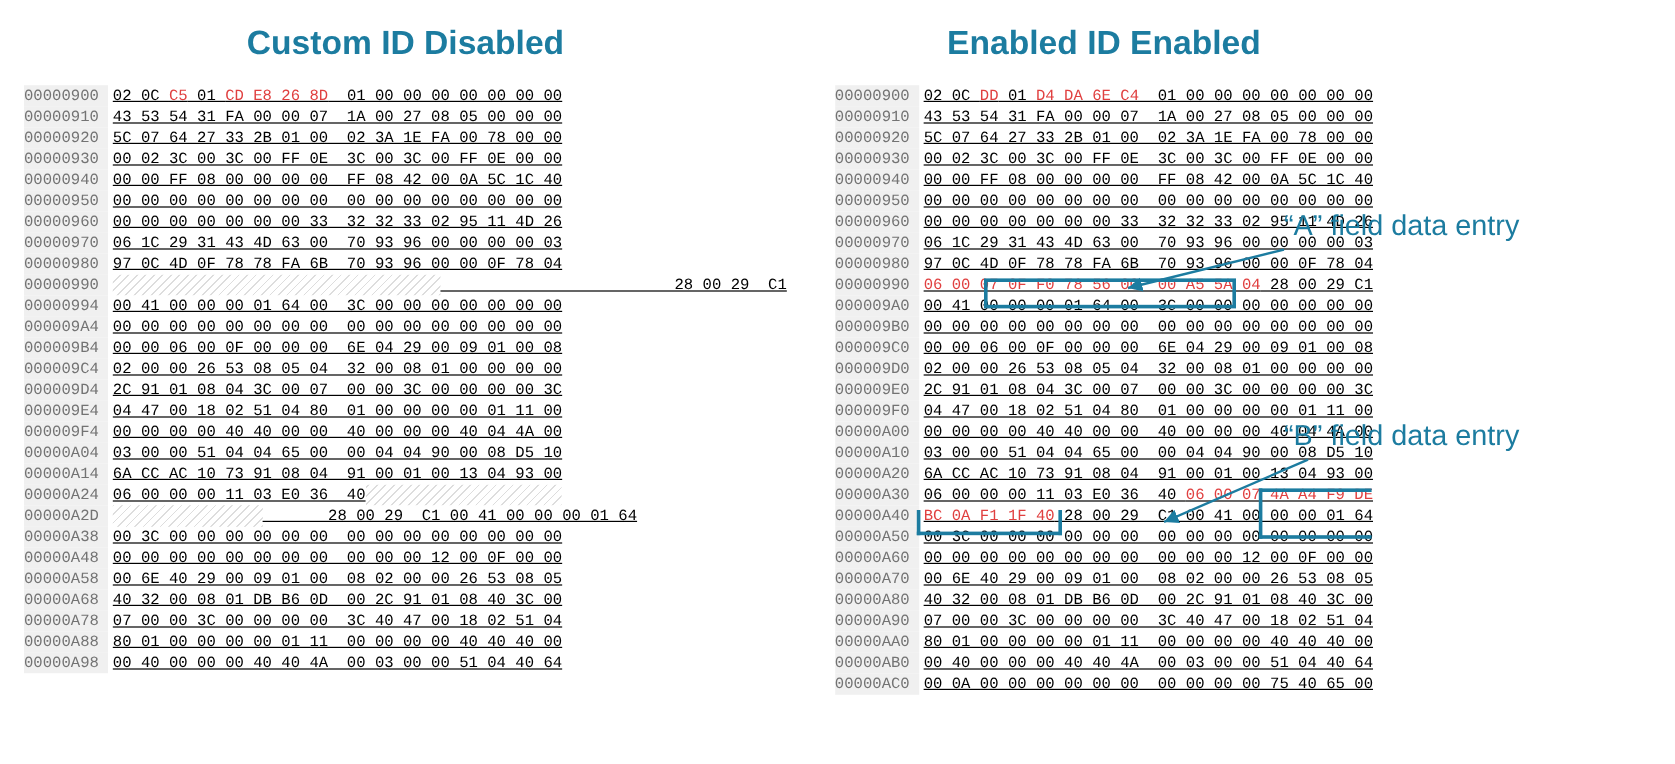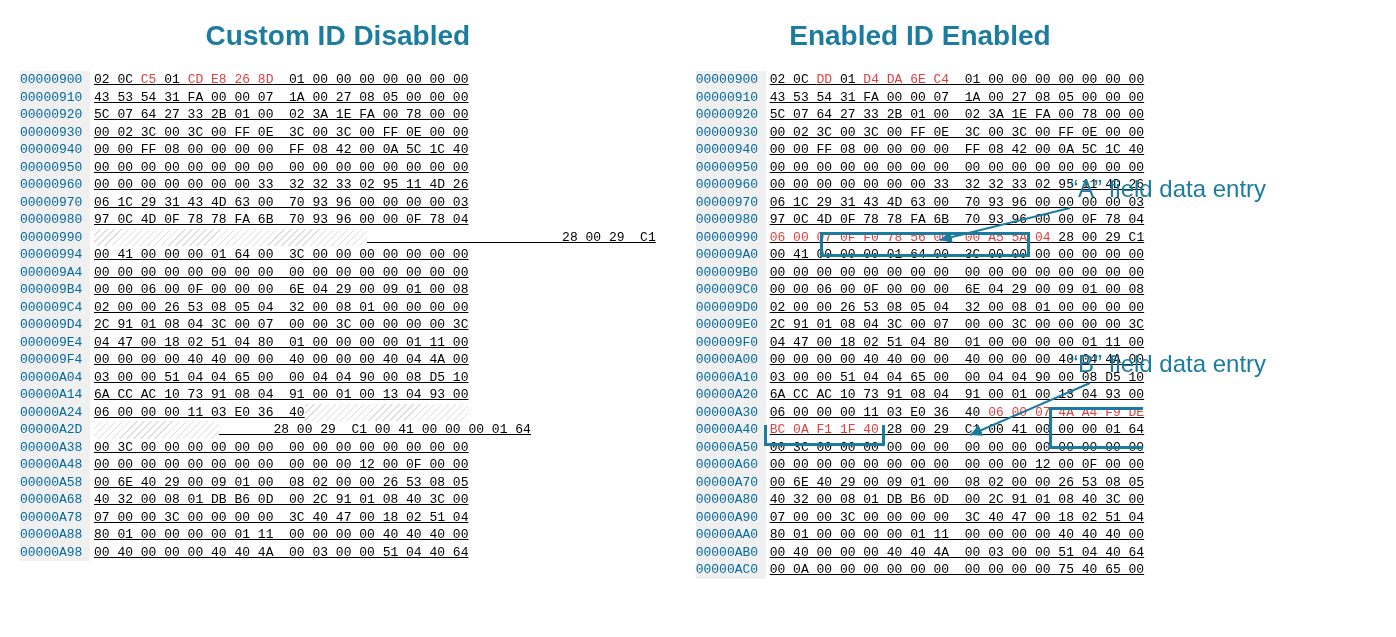--- a/index.html
+++ b/index.html
@@ -33,21 +33,21 @@
     white-space: pre;
     background: #fff;
   }
   .hex-row {
     display: flex;
   }
   .offset {
     display: inline-block;
     width: 68px;
     background: #f0f0f0;
-    color: #0369a1;
+    color: #737373;
     text-align: left;
     padding-right: 2px;
   }
   .bytes {
     display: inline-block;
     padding-left: 4px;
     text-decoration: underline;
   }
   .hl-red { color: #e04040; }
   .hatch {

